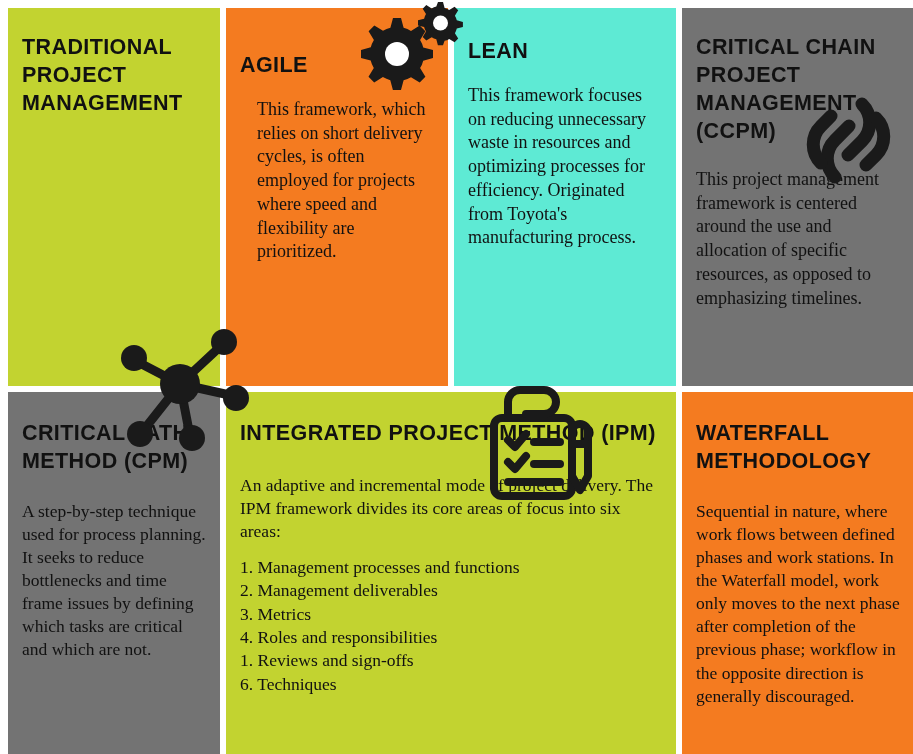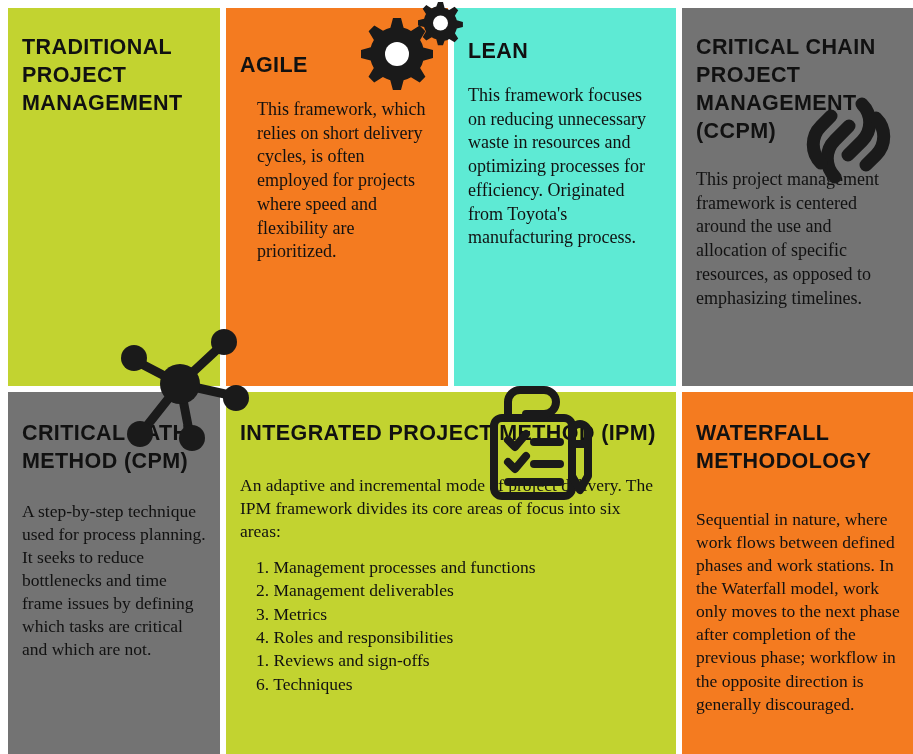--- a/index.html
+++ b/index.html
@@ -45,21 +45,21 @@
     color: #111111;
     text-transform: uppercase;
   }
   .card p {
     margin: 0;
     font-size: 17.5px;
     line-height: 1.32;
     color: #111111;
   }
   .list {
-    margin: 16px;
+    margin: 0;
     font-size: 17.5px;
     line-height: 1.33;
     color: #111111;
   }
   .list div { white-space: nowrap; }
 
   
   .c-green  { background: #c2d330; }
   .c-orange { background: #f47b20; }
   .c-blue   { background: #5eead4; }
@@ -75,21 +75,21 @@
   .card-lean h2 { font-size: 21.5px; margin-bottom: 18px; }
   .card-lean p { font-size: 18px; }
   .card-ccpm { padding-top: 26px; }
   .card-ccpm h2 { font-size: 21.5px; margin-bottom: 22px; }
   .card-ccpm p { font-size: 18px; }
   .card-cpm { padding-top: 28px; }
   .card-cpm h2 { font-size: 21.5px; margin-bottom: 24px; }
   .card-ipm { padding-top: 28px; }
   .card-ipm h2 { font-size: 21.5px; margin-bottom: 26px; }
   .card-waterfall { padding-top: 28px; }
-  .card-waterfall h2 { font-size: 21.5px; margin-bottom: 32px; }
+  .card-waterfall h2 { font-size: 21.5px; margin-bottom: 24px; }
 
   
   .icon-layer {
     position: absolute;
     pointer-events: none;
   }
   .icon-gears { left: 360px; top: 0px; }
   .icon-chain { left: 790px; top: 88px; }
   .icon-network { left: 118px; top: 322px; }
   .icon-clipboard { left: 480px; top: 382px; }

